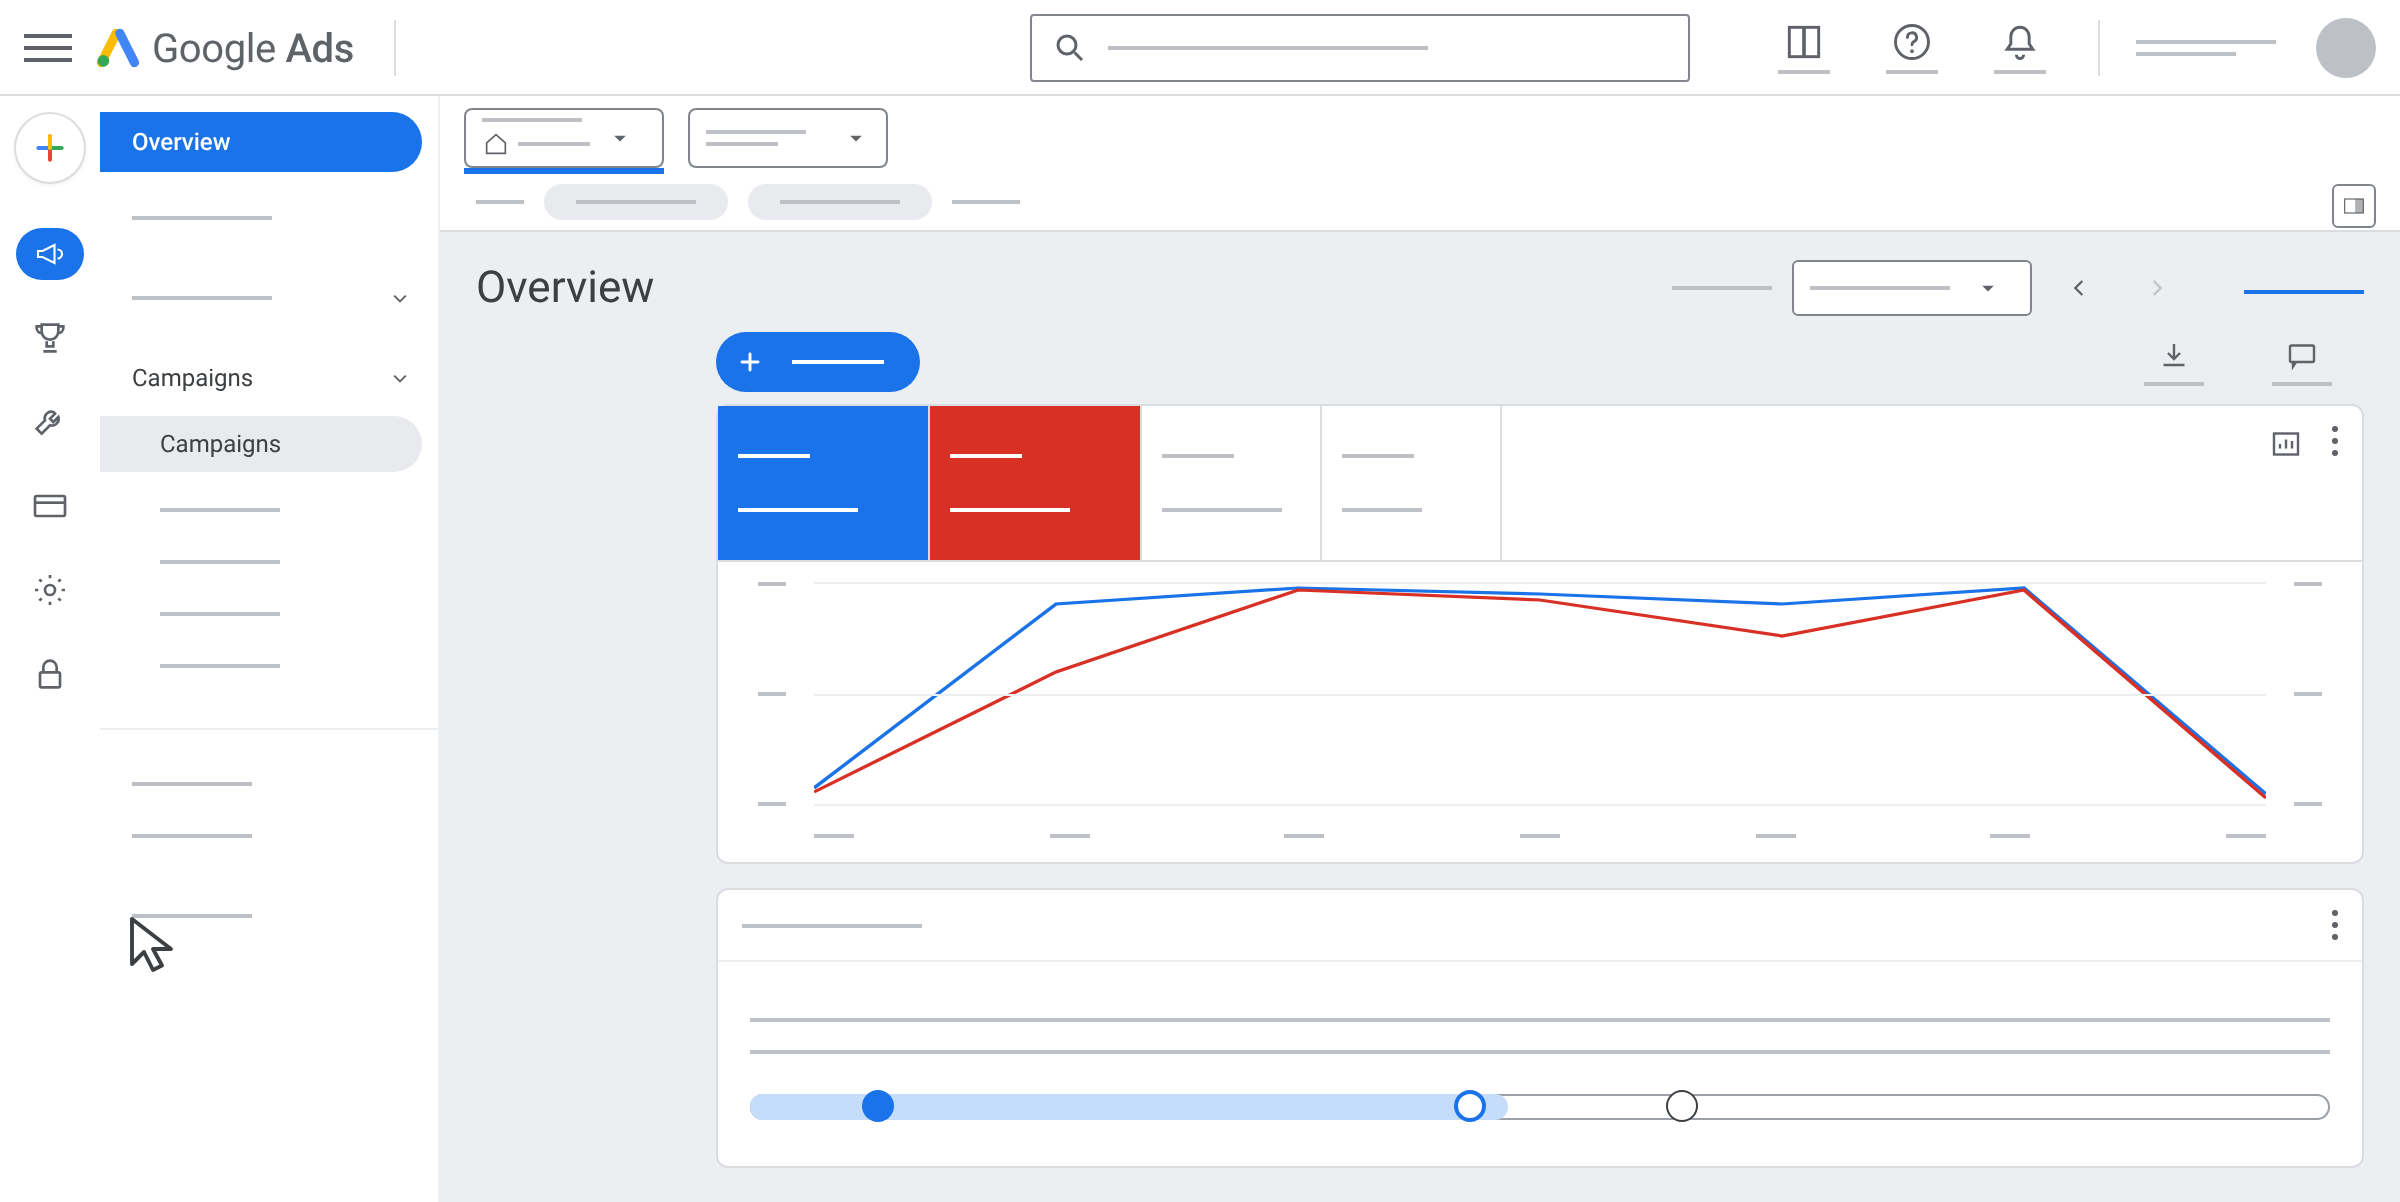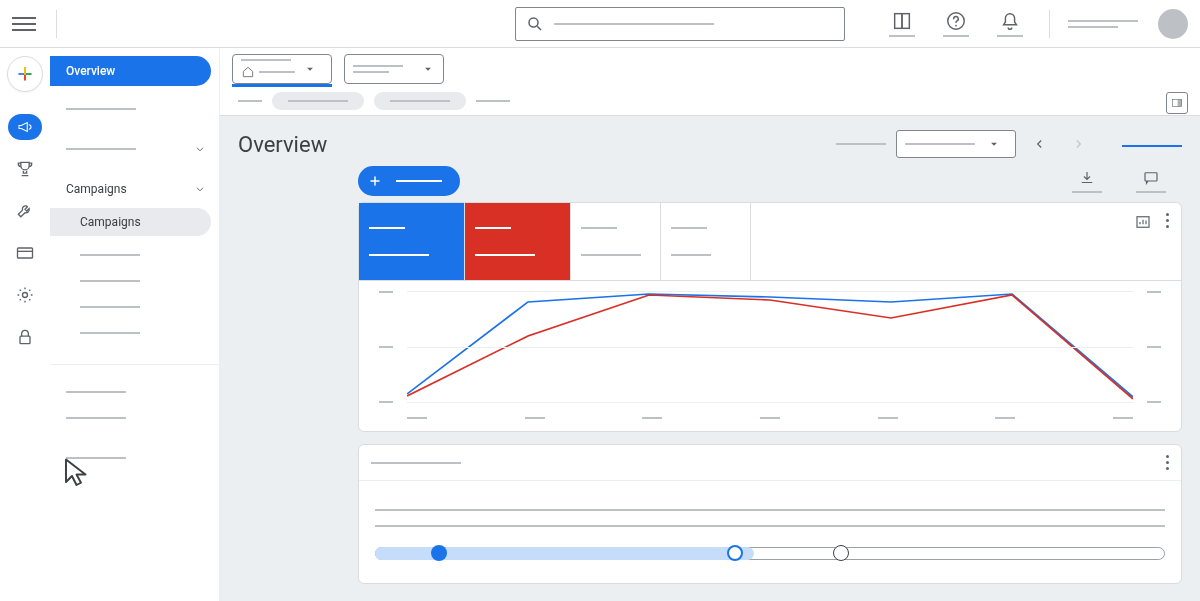--- a/index.html
+++ b/index.html
@@ -133,20 +133,28 @@
 </style>
 </head>
 <body>
 
 <div class="header">
   <div class="hamburger">
       <span></span>
       <span></span>
       <span></span>
     </div>
+  <div class="logo-wrap">
+    <svg class="logo-svg" viewBox="0 0 24 24">
+      <path d="M3 20 L11 4" stroke="#fbbc04" stroke-width="5" stroke-linecap="round"></path>
+      <path d="M13 4 L21 20" stroke="#4285f4" stroke-width="5" stroke-linecap="round"></path>
+      <circle cx="4" cy="19" r="3.2" fill="#34a853"></circle>
+    </svg>
+    <span class="logo-text"><span class="g">Google</span> <span class="ads">Ads</span></span>
+  </div>
   <div class="header-divider"></div>
   <div class="header-spacer"></div>
   <div class="search-box">
     <svg viewBox="0 0 24 24">
         <circle cx="10" cy="10" r="6" stroke="#5f6368" stroke-width="2" fill="none"></circle>
         <path d="M15 15 L20 20" stroke="#5f6368" stroke-width="2"></path>
       </svg>
     <div class="ph"></div>
   </div>
   <div style="width:12px"></div>

